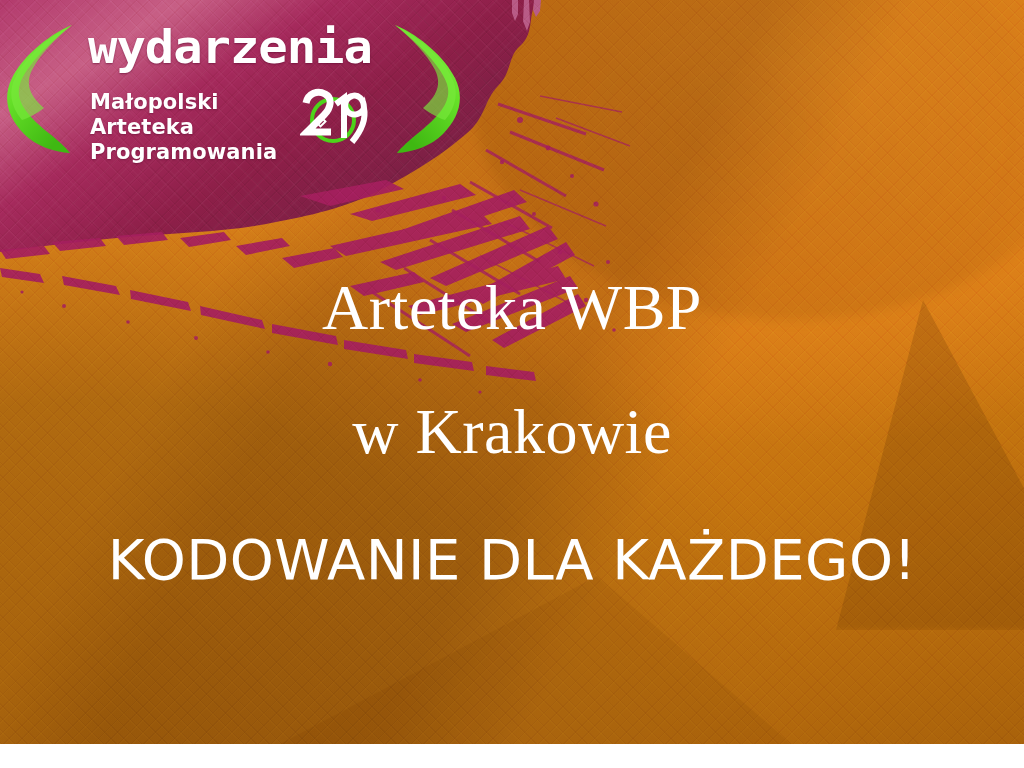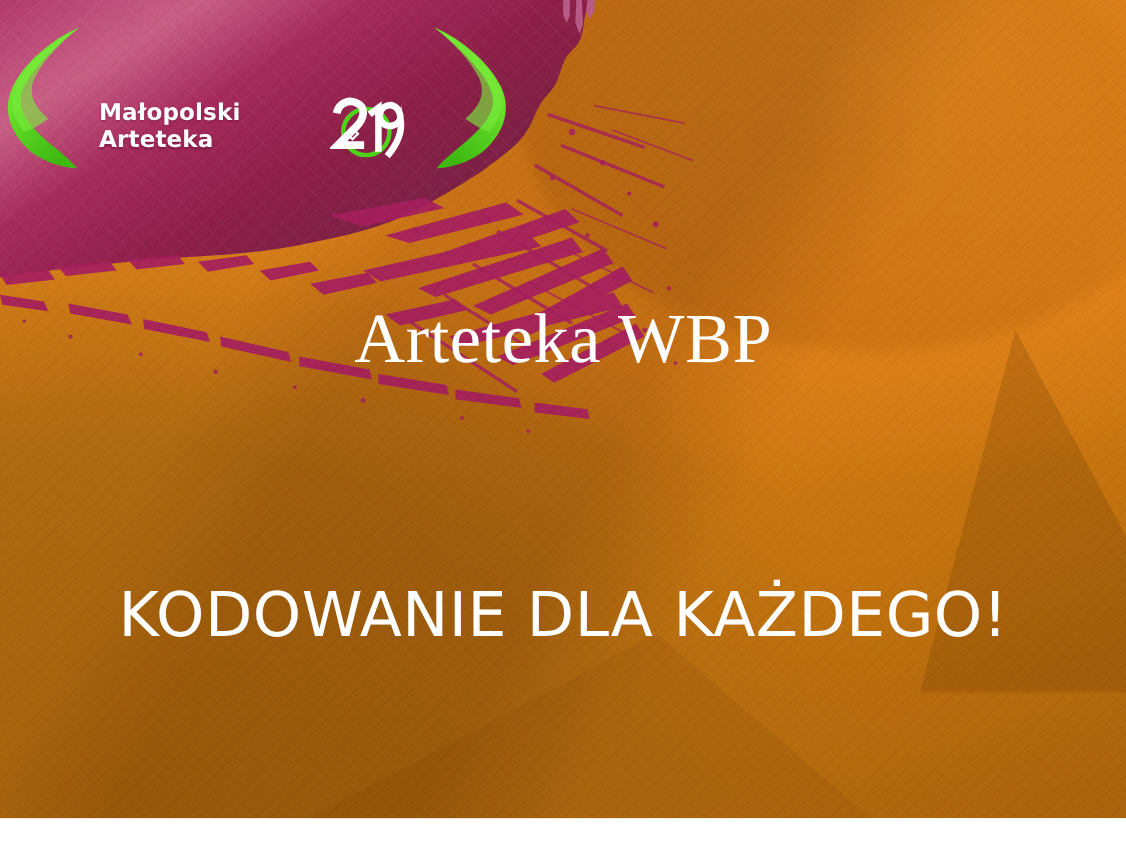--- a/index.html
+++ b/index.html
@@ -338,23 +338,27 @@
             <stop offset="100%" stop-color="#3fb812"></stop>
           </linearGradient>
         </defs>
         <path d="M10,3 C34,22 56,44 62,62 C68,80 52,96 32,112 C20,122 14,128 12,131
                  C28,130 46,124 58,112 C74,96 80,76 70,56 C60,36 36,14 10,3 Z" fill="url(#grnR)"></path>
         <path d="M10,3 C26,16 42,32 50,48 C57,62 52,74 38,86 C46,92 54,96 60,98
                  C72,84 74,68 66,54 C56,34 32,14 10,3 Z" fill="#7aea3c" opacity=".65"></path>
       </svg>
     </div>
 
+    <div class="logo-text">
+      <div class="wordmark">wydarzenia</div>
+    </div>
 
     <div class="sub-lines">
       <div>Małopolski Arteteka</div>
+      <div>Programowania</div>
     </div>
 
     <div class="year-mark">
       <svg width="72" height="62" viewBox="0 0 72 62" aria-hidden="true">
 
         <circle cx="33" cy="34" r="21" fill="none" stroke="#4dd41a" stroke-width="4"></circle>
 
         <path d="M6,17 C8,7 18,4 25,8 C33,12 31,22 24,29 L7,46 L31,46" fill="none" stroke="#ffffff" stroke-width="7" stroke-linecap="butt" stroke-linejoin="miter"></path>
 
         <path d="M36,18 L44,12 L44,52" fill="none" stroke="#ffffff" stroke-width="6"></path>
@@ -362,20 +366,21 @@
         <path d="M64,22 C64,13 58,8 52,10 C45,12 43,21 48,26 C53,31 62,28 64,22
                  C66,32 62,44 52,56" fill="none" stroke="#ffffff" stroke-width="6" stroke-linecap="butt"></path>
 
         <rect x="17" y="32" width="7" height="7" fill="none" stroke="#ffffff" stroke-width="2" transform="rotate(45 20.5 35.5)"></rect>
       </svg>
     </div>
   </div>
 
   <div class="title-block">
     <div class="title-line">Arteteka WBP</div>
+    <div class="title-line">w Krakowie</div>
   </div>
 
   <div class="caps-block">
     <div class="caps-line">KODOWANIE DLA KAŻDEGO!</div>
   </div>
 
   <div class="footer-strip"></div>
 </div>
 
 </body></html>

